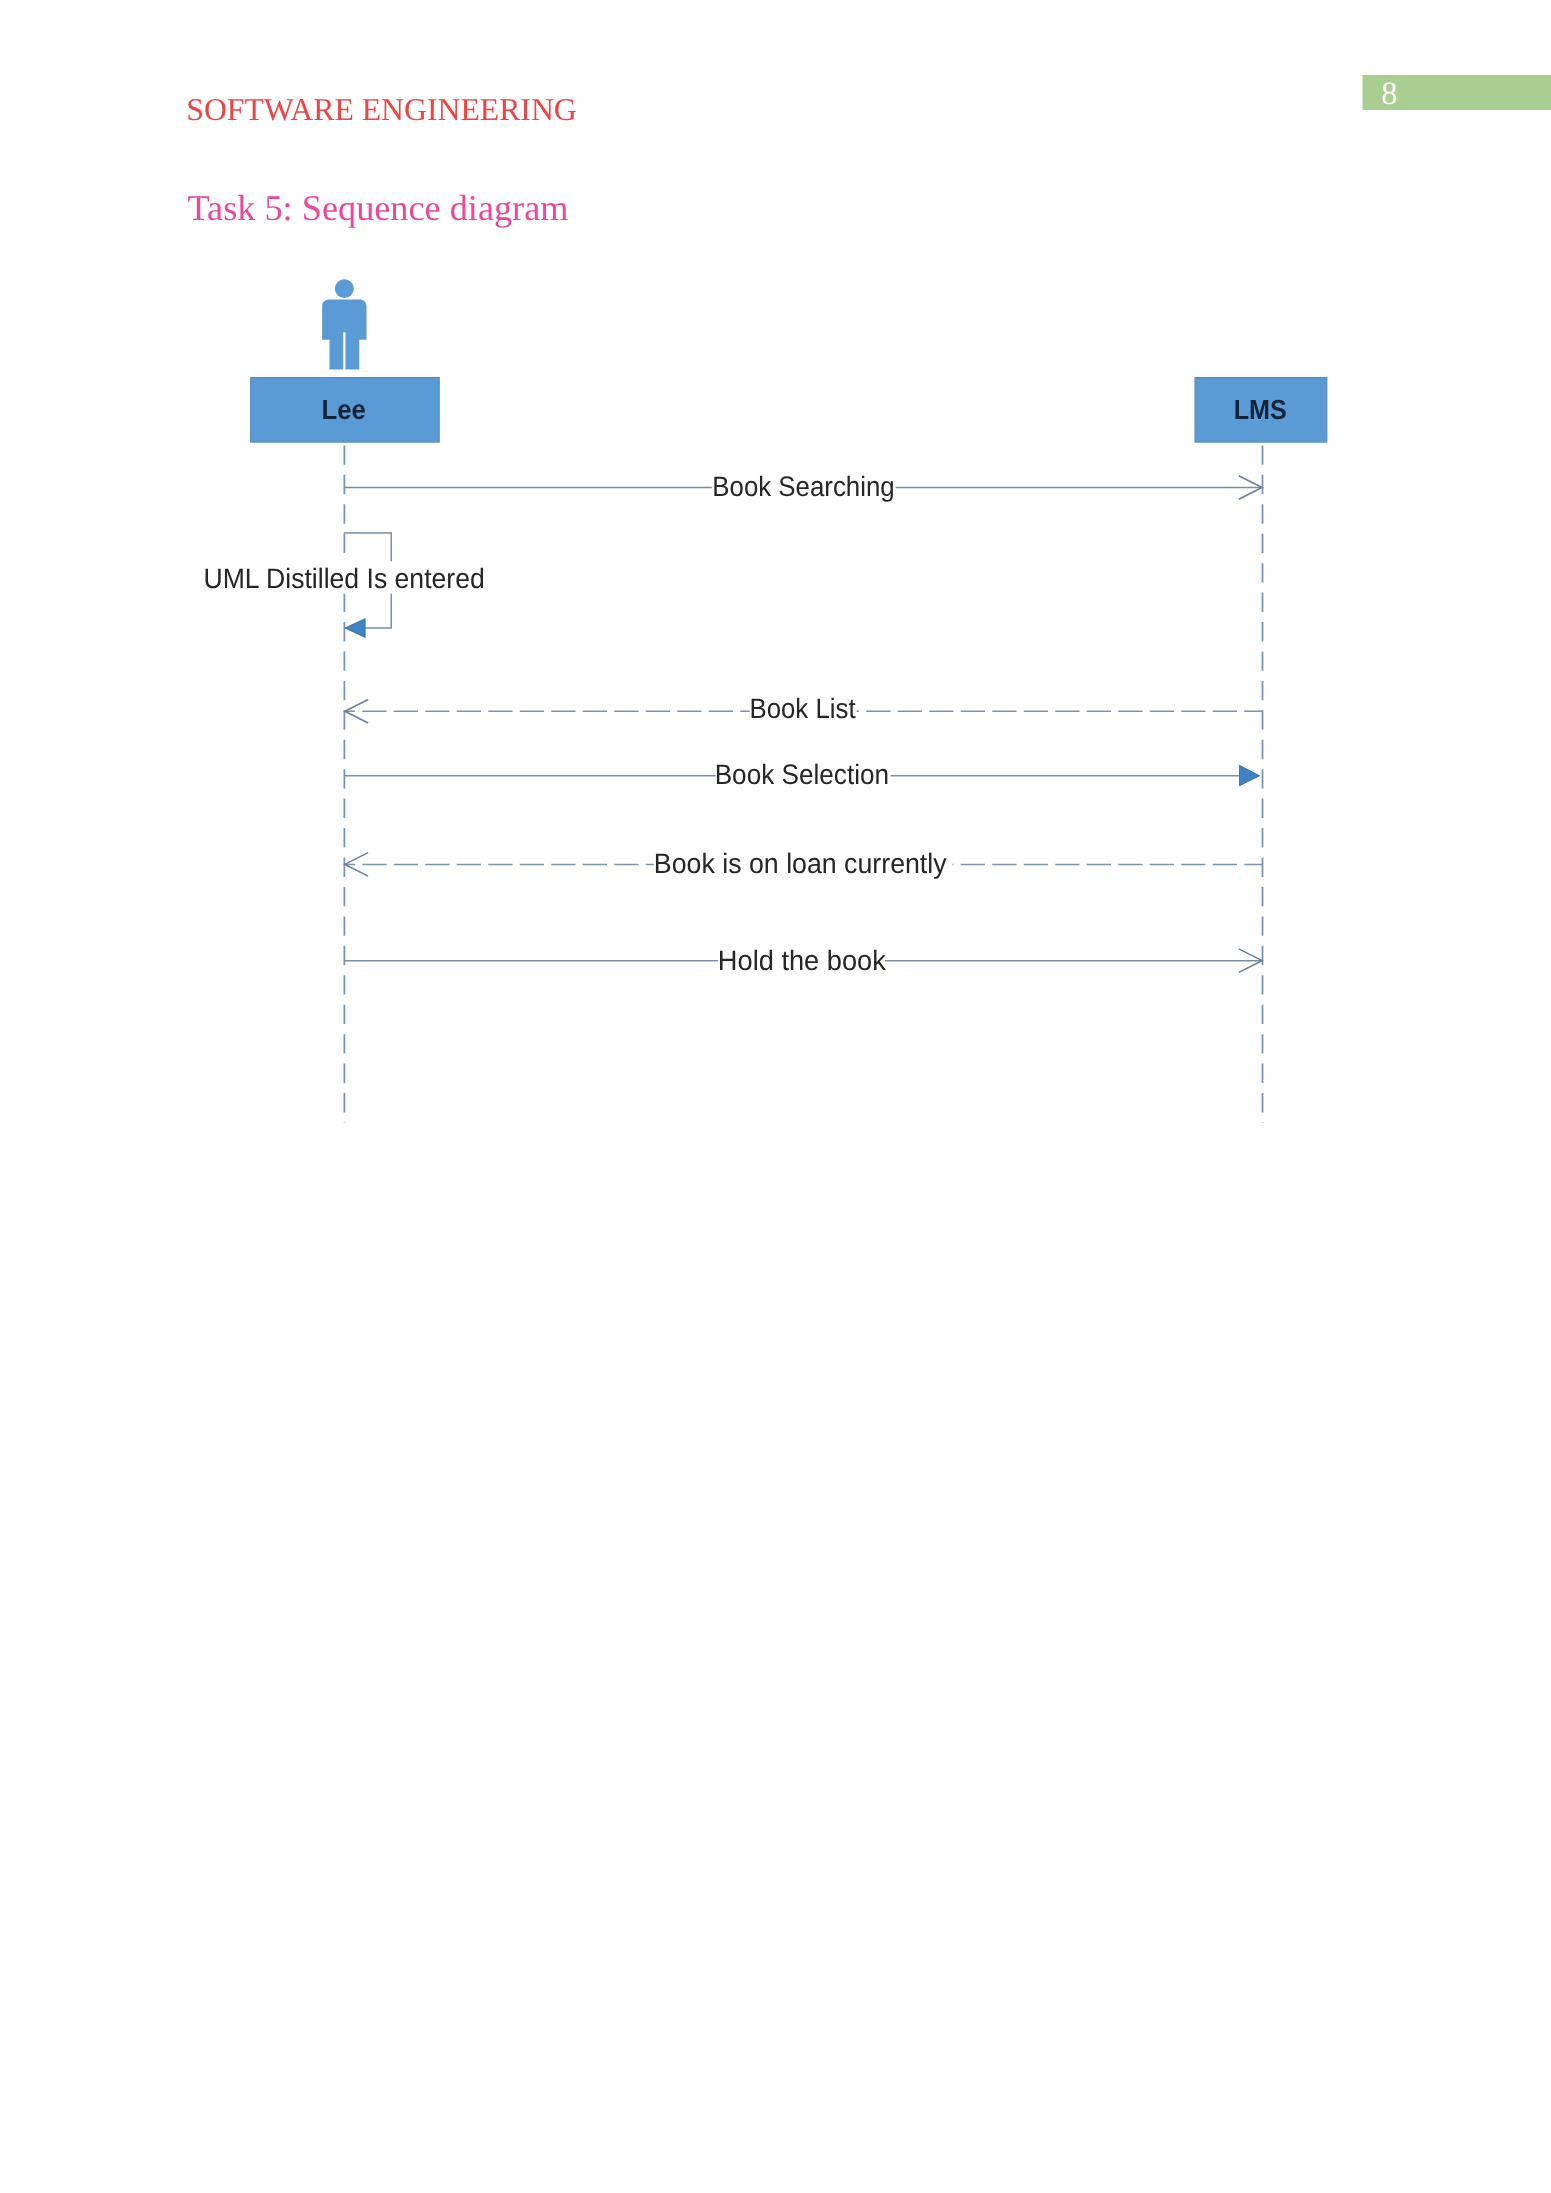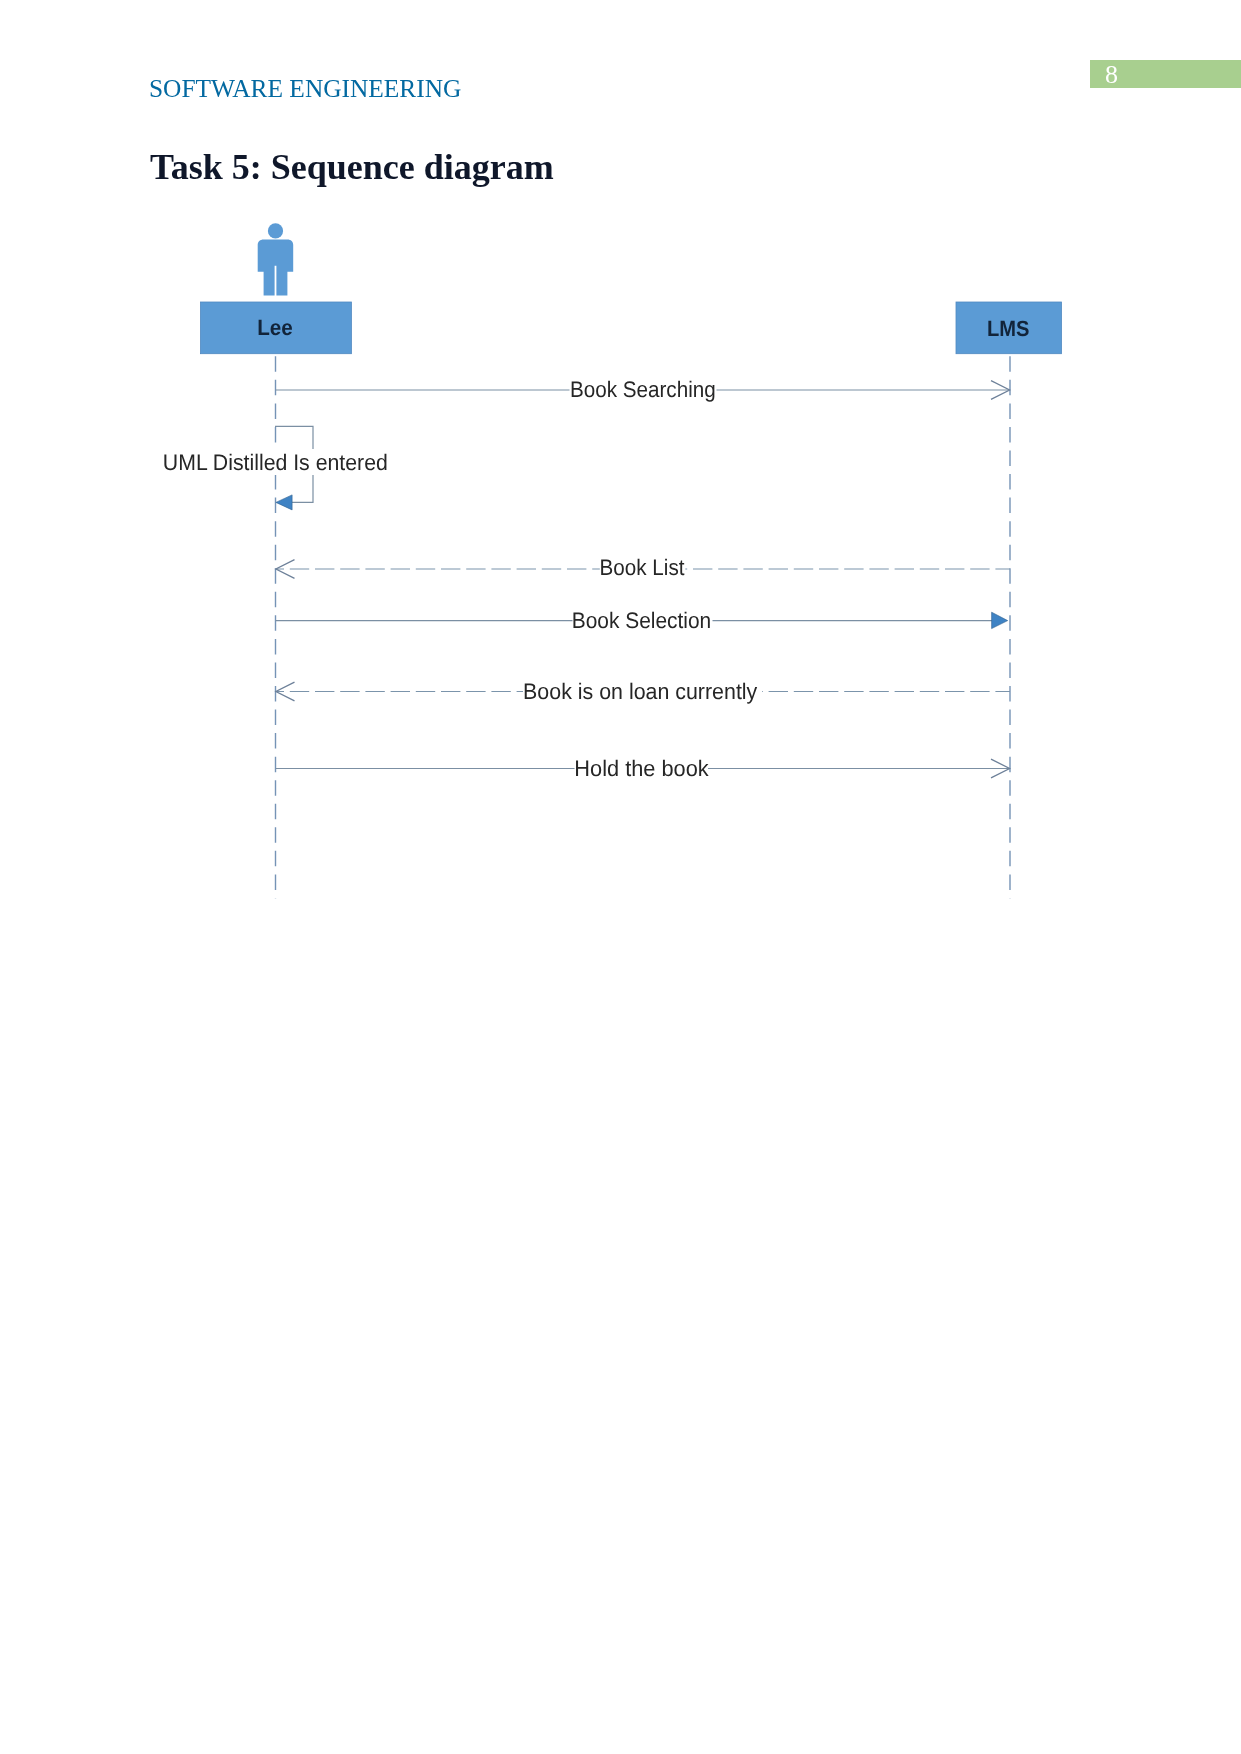--- a/index.html
+++ b/index.html
@@ -7,24 +7,24 @@
   body{width:1241px;height:1754px;background:#ffffff;overflow:hidden;
        font-family:"Liberation Serif", serif;-webkit-font-smoothing:antialiased;}
   .page{position:relative;width:1241px;height:1754px;background:#fff;}
 
   #page-number-band{position:absolute;left:1090px;top:60.3px;width:151px;height:28.2px;
       background:#a8cf8f;}
   #page-number-text{position:absolute;left:1104.8px;top:59.7px;
       color:#ffffff;font-size:26px;line-height:normal;font-family:"Liberation Serif",serif;}
 
   #doc-header{position:absolute;left:149.4px;top:74px;font-size:25.4px;line-height:28px;
-      color:#0369a1;white-space:nowrap;}
+      color:#ef4444;white-space:nowrap;}
 
-  #task-heading{position:absolute;left:149.9px;top:151.1px;font-size:36px;line-height:32px;
-      font-weight:bold;color:#0f172a;white-space:nowrap;}
+  #task-heading{position:absolute;left:149.9px;top:151.1px;font-size:29px;line-height:32px;
+      font-weight:normal;color:#ec4899;white-space:nowrap;}
 
   #diagram{position:absolute;left:0;top:0;width:1241px;height:1754px;}
   .msglabel{font-family:"Liberation Sans",sans-serif;font-size:22.5px;fill:#262626;}
   svg text{-webkit-font-smoothing:antialiased;text-rendering:geometricPrecision;}
   body, .page{-webkit-font-smoothing:antialiased;}
   #diagram,#doc-header,#task-heading,#page-number-text{will-change:transform;}
 </style>
 </head>
 <body>
 

